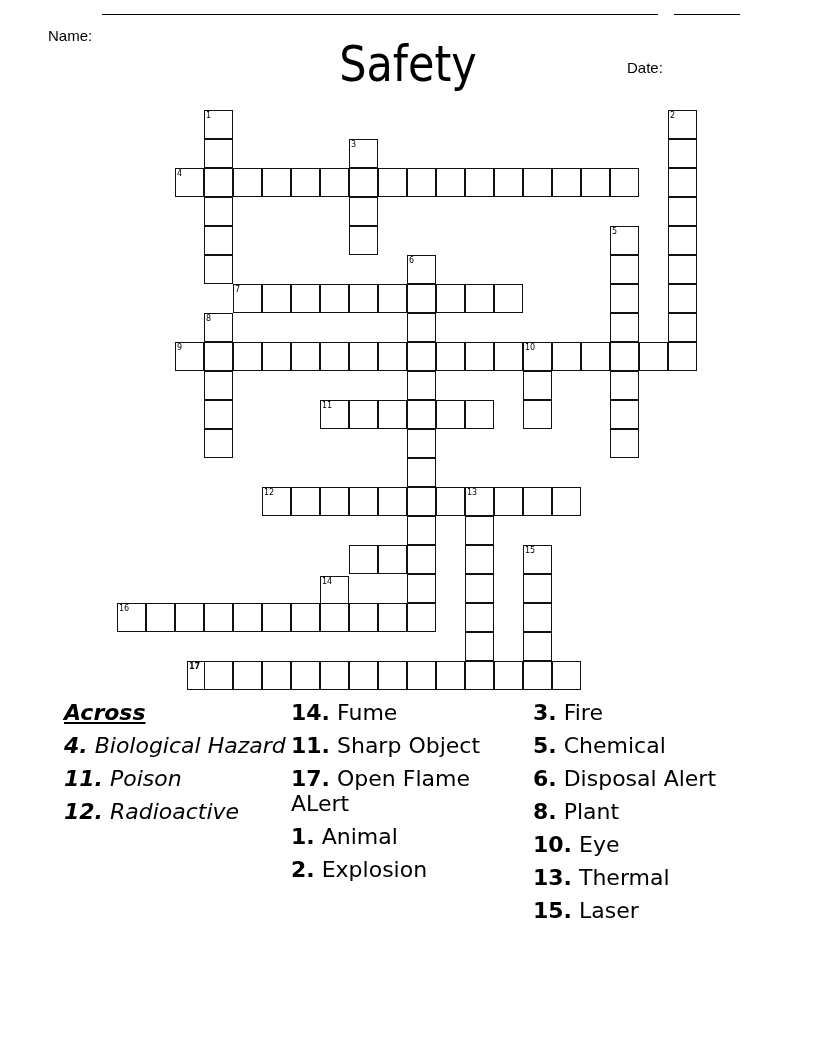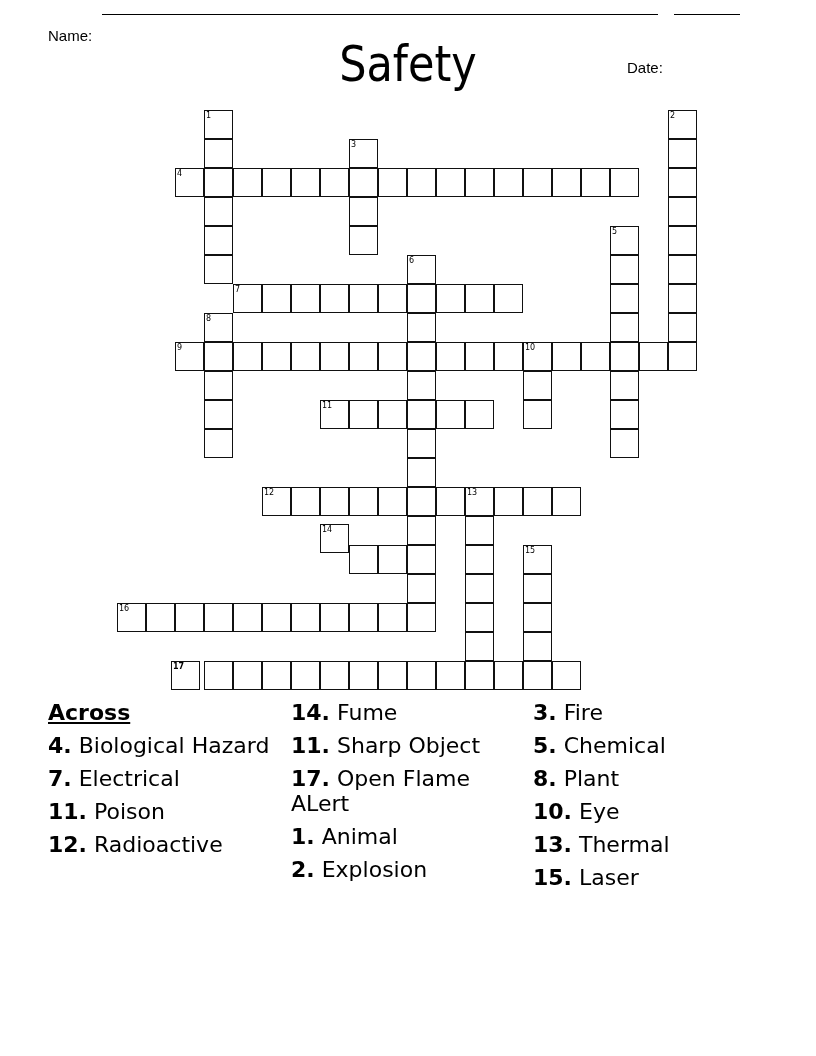--- a/index.html
+++ b/index.html
@@ -25,21 +25,21 @@
     }
     .cell .num {
       position: absolute; left: 1px; top: 0px; font-family: "DejaVu Sans", sans-serif;
       font-size: 8px; line-height: 9px; color: #000;
     }
     .clues {
       position: absolute; top: 700px; left: 48px; width: 740px;
       font-family: "DejaVu Sans", sans-serif; font-size: 22px; line-height: 25px;
     }
     .col { position: absolute; top: 0; }
-    .col.c1 { left: 0; width: 230px; }
+    .col.c1 { left: 16px; width: 230px; font-style: italic; }
     .col.c2 { left: 243px; width: 230px; }
     .col.c3 { left: 485px; width: 250px; }
     .heading { font-weight: bold; text-decoration: underline; margin-bottom: 8px; display: block; }
     .clue { margin-bottom: 8px; display: block; }
     .clue .n { font-weight: bold; }
   </style>
 </head>
 <body>
 
 <div class="header-line">
@@ -176,21 +176,21 @@
     </div>
     <div class="cell" style="left: 494px; top: 487px;"></div>
     <div class="cell" style="left: 523px; top: 487px;"></div>
     <div class="cell" style="left: 552px; top: 487px;"></div>
     <div class="cell" style="left: 465px; top: 516px;"></div>
     <div class="cell" style="left: 465px; top: 545px;"></div>
     <div class="cell" style="left: 465px; top: 574px;"></div>
     <div class="cell" style="left: 465px; top: 603px;"></div>
     <div class="cell" style="left: 465px; top: 632px;"></div>
     <div class="cell" style="left: 465px; top: 661px;"></div>
-    <div class="cell" style="left: 320px; top: 524px;">
+    <div class="cell" style="left: 320px; top: 576px;">
       <span class="num">14</span>
     </div>
     <div class="cell" style="left: 349px; top: 545px;"></div>
     <div class="cell" style="left: 378px; top: 545px;"></div>
     <div class="cell" style="left: 523px; top: 545px;">
       <span class="num">15</span>
     </div>
     <div class="cell" style="left: 523px; top: 574px;"></div>
     <div class="cell" style="left: 523px; top: 603px;"></div>
     <div class="cell" style="left: 523px; top: 632px;"></div>
@@ -200,52 +200,52 @@
     </div>
     <div class="cell" style="left: 146px; top: 603px;"></div>
     <div class="cell" style="left: 175px; top: 603px;"></div>
     <div class="cell" style="left: 204px; top: 603px;"></div>
     <div class="cell" style="left: 233px; top: 603px;"></div>
     <div class="cell" style="left: 262px; top: 603px;"></div>
     <div class="cell" style="left: 291px; top: 603px;"></div>
     <div class="cell" style="left: 320px; top: 603px;"></div>
     <div class="cell" style="left: 349px; top: 603px;"></div>
     <div class="cell" style="left: 378px; top: 603px;"></div>
-    <div class="cell" style="left: 171px; top: 661px; font-weight: bold;">
+    <div class="cell" style="left: 187px; top: 661px; font-weight: bold;">
       <span class="num">17</span>
     </div>
     <div class="cell" style="left: 204px; top: 661px;"></div>
     <div class="cell" style="left: 233px; top: 661px;"></div>
     <div class="cell" style="left: 262px; top: 661px;"></div>
     <div class="cell" style="left: 291px; top: 661px;"></div>
     <div class="cell" style="left: 320px; top: 661px;"></div>
     <div class="cell" style="left: 349px; top: 661px;"></div>
     <div class="cell" style="left: 378px; top: 661px;"></div>
     <div class="cell" style="left: 407px; top: 661px;"></div>
     <div class="cell" style="left: 436px; top: 661px;"></div>
     <div class="cell" style="left: 494px; top: 661px;"></div>
     <div class="cell" style="left: 552px; top: 661px;"></div>
   </div>
 
 <div class="clues">
   <div class="col c1">
     <span class="heading">Across</span>
     <span class="clue"><span class="n">4.</span> <span>Biological Hazard</span></span>
-    <span class="clue"><span class="n">7.</span> <span>Electrical</span></span>
     <span class="clue"><span class="n">11.</span> <span>Poison</span></span>
     <span class="clue"><span class="n">12.</span> <span>Radioactive</span></span>
   </div>
   <div class="col c2">
     <span class="clue"><span class="n">14.</span> <span>Fume</span></span>
     <span class="clue"><span class="n">11.</span> <span>Sharp Object</span></span>
     <span class="clue"><span class="n">17.</span> <span>Open Flame ALert</span></span>
     <span class="clue"><span class="n">1.</span> <span>Animal</span></span>
     <span class="clue"><span class="n">2.</span> <span>Explosion</span></span>
   </div>
   <div class="col c3">
     <span class="clue"><span class="n">3.</span> <span>Fire</span></span>
     <span class="clue"><span class="n">5.</span> <span>Chemical</span></span>
+    <span class="clue"><span class="n">6.</span> <span>Disposal Alert</span></span>
     <span class="clue"><span class="n">8.</span> <span>Plant</span></span>
     <span class="clue"><span class="n">10.</span> <span>Eye</span></span>
     <span class="clue"><span class="n">13.</span> <span>Thermal</span></span>
     <span class="clue"><span class="n">15.</span> <span>Laser</span></span>
   </div>
 </div>
 
 </body></html>

